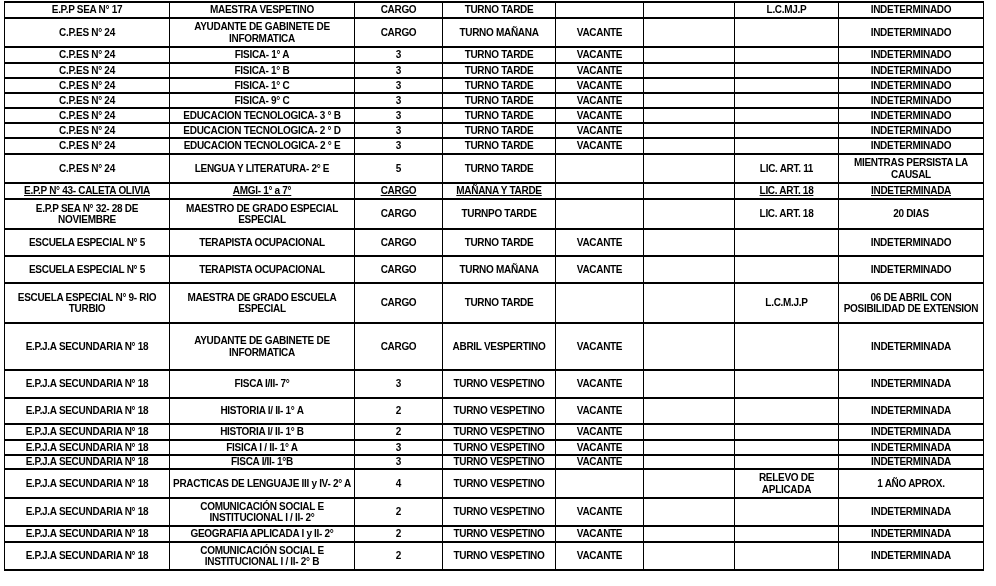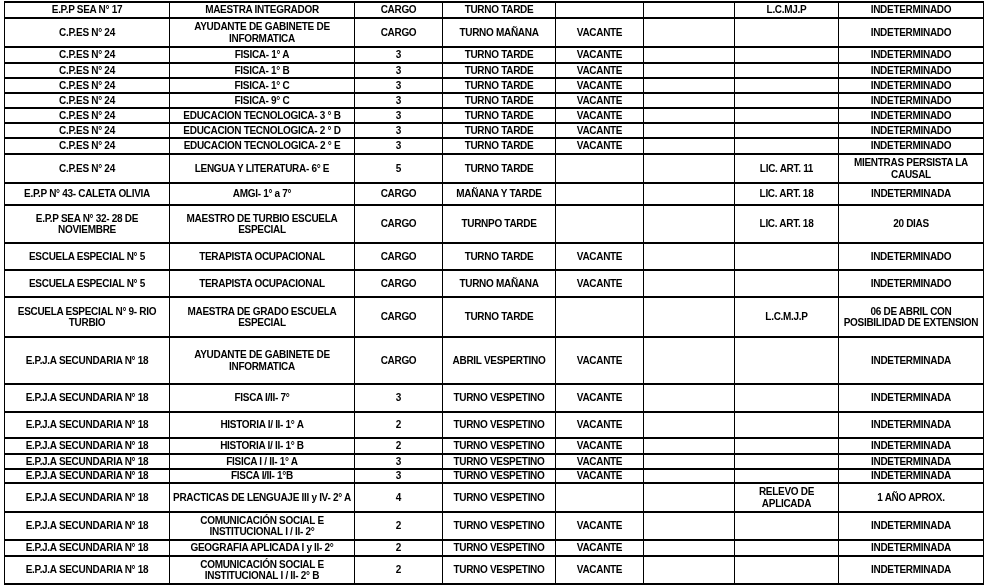--- a/index.html
+++ b/index.html
@@ -48,21 +48,21 @@
       <col style="width:88px">
       <col style="width:113px">
       <col style="width:88px">
       <col style="width:91px">
       <col style="width:104px">
       <col style="width:145px">
     </colgroup>
     <tbody>
         <tr style="height: 16px;">
           <td>E.P.P SEA N° 17</td>
-          <td>MAESTRA INTEGRADOR</td>
+          <td>MAESTRA VESPETINO</td>
           <td>CARGO</td>
           <td>TURNO TARDE</td>
           <td></td>
           <td></td>
           <td>L.C.MJ.P</td>
           <td>INDETERMINADO</td>
         </tr>
         <tr style="height: 29px;">
           <td>C.P.ES N° 24</td>
           <td>AYUDANTE DE GABINETE DE
@@ -139,42 +139,42 @@
           <td>EDUCACION TECNOLOGICA- 2 ° E</td>
           <td>3</td>
           <td>TURNO TARDE</td>
           <td>VACANTE</td>
           <td></td>
           <td></td>
           <td>INDETERMINADO</td>
         </tr>
         <tr style="height: 29px;">
           <td>C.P.ES N° 24</td>
-          <td>LENGUA Y LITERATURA- 6° E</td>
+          <td>LENGUA Y LITERATURA- 2° E</td>
           <td>5</td>
           <td>TURNO TARDE</td>
           <td></td>
           <td></td>
           <td>LIC. ART. 11</td>
           <td>MIENTRAS PERSISTA LA
 CAUSAL</td>
         </tr>
-        <tr style="height: 22px;">
+        <tr style="height: 16px; text-decoration: underline;">
           <td>E.P.P N° 43- CALETA OLIVIA</td>
           <td>AMGI- 1° a 7°</td>
           <td>CARGO</td>
           <td>MAÑANA Y TARDE</td>
           <td></td>
           <td></td>
           <td>LIC. ART. 18</td>
           <td>INDETERMINADA</td>
         </tr>
-        <tr style="height: 38px;">
+        <tr style="height: 30px;">
           <td>E.P.P SEA N° 32- 28 DE NOVIEMBRE</td>
-          <td>MAESTRO DE TURBIO ESCUELA
+          <td>MAESTRO DE GRADO ESPECIAL
 ESPECIAL</td>
           <td>CARGO</td>
           <td>TURNPO TARDE</td>
           <td></td>
           <td></td>
           <td>LIC. ART. 18</td>
           <td>20 DIAS</td>
         </tr>
         <tr style="height: 27px;">
           <td>ESCUELA ESPECIAL N° 5</td>

